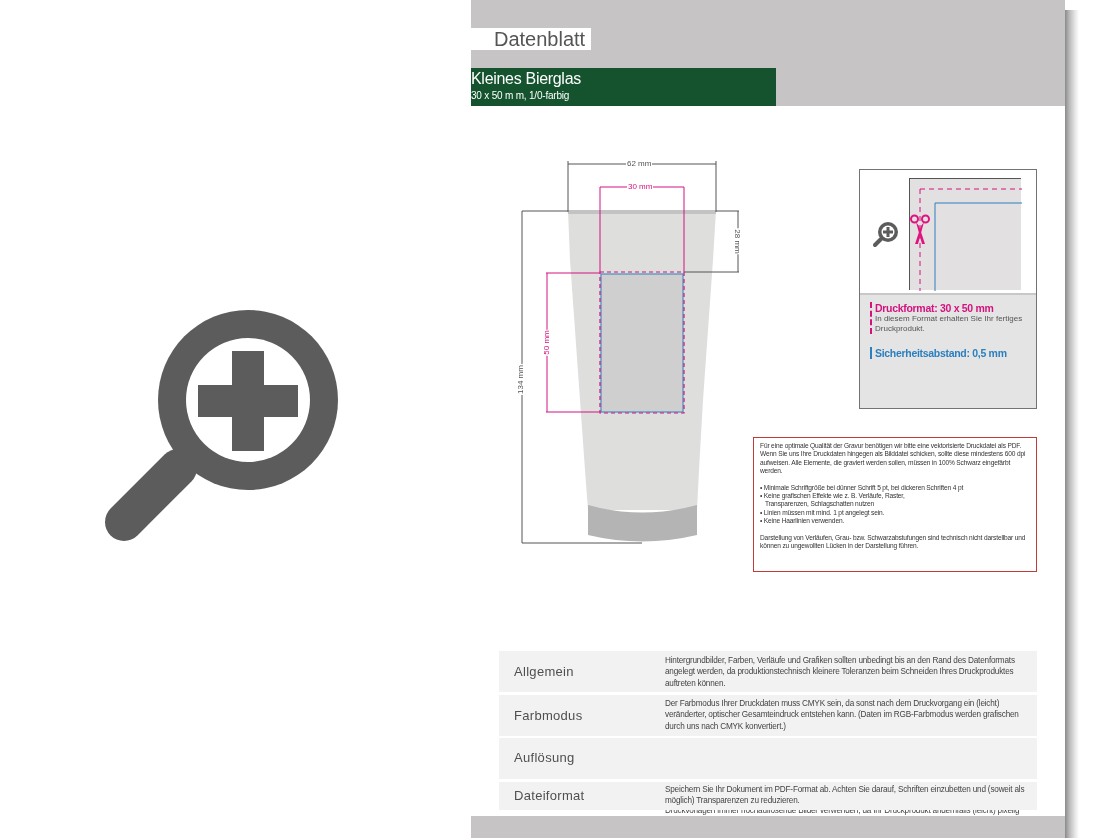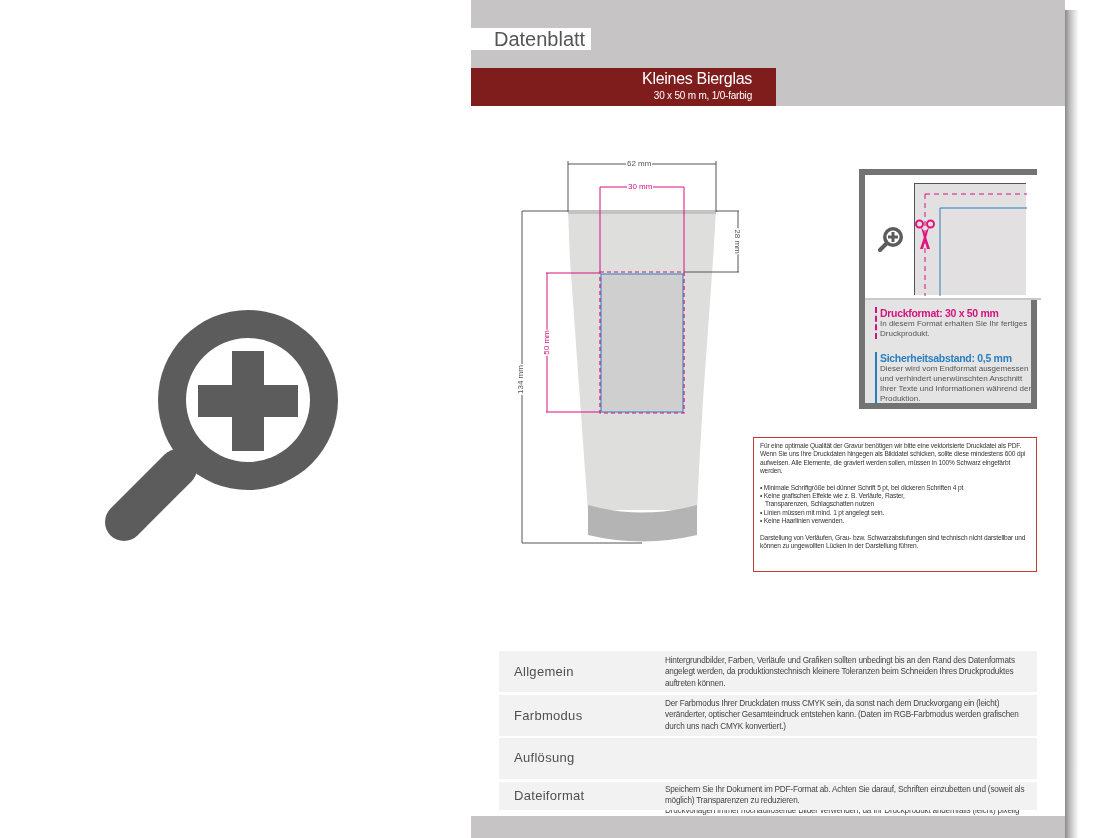--- a/index.html
+++ b/index.html
@@ -8,30 +8,30 @@
 
   .zoom-big { position: absolute; left: 100px; top: 308px; width: 260px; height: 245px; cursor: pointer; }
 
   .page { position: absolute; left: 471px; top: 0; width: 594px; height: 838px; background: #ffffff; }
   .page-shadow { position: absolute; left: 1065px; top: 10px; width: 14px; height: 828px;
     background: linear-gradient(to right, #8a8a8a 0%, #b8b8b8 30%, #e4e4e4 70%, #ffffff 100%); }
 
   .top-band { position: absolute; left: 0; top: 0; width: 594px; height: 106px; background: #c6c4c5; }
   .tab-datenblatt { position: absolute; left: 0; top: 28px; width: 120px; height: 22px; background: #ffffff;
     font-size: 20px; color: #555; padding-left: 23px; line-height: 22px; font-family: "Liberation Sans Narrow","Liberation Sans", sans-serif; }
-  .title-bar { position: absolute; left: 0; top: 68px; width: 305px; height: 38px; background: #7f1d1d; color: #fff; text-align: right; padding-right: 24px; }
+  .title-bar { position: absolute; left: 0; top: 68px; width: 305px; height: 38px; background: #14532d; color: #fff; text-align: left; padding-right: 24px; }
   .title-main { font-size: 16px; line-height: 22px; letter-spacing: -0.3px; }
   .title-sub { font-size: 10px; line-height: 12px; letter-spacing: -0.2px; }
 
   .diagram { position: absolute; left: 0; top: 0; width: 594px; height: 600px; }
   .dim-label { position: absolute; font-size: 8px; line-height: 9px; background: #fff; padding: 0 1px; white-space: nowrap; }
   .dim-gray { color: #555; }
   .dim-pink { color: #d4127e; }
 
-  .info-box { position: absolute; left: 388px; top: 169px; width: 178px; height: 240px; border: 6px solid #737373; background: #e4e4e4; }
+  .info-box { position: absolute; left: 388px; top: 169px; width: 178px; height: 240px; border: 1px solid #737373; background: #e4e4e4; }
   .info-top { position: absolute; left: 0; top: 0; width: 176px; height: 125px; background: #fff; border-bottom: 2px solid #c8c8c8; }
   .info-zoom { position: absolute; left: 11px; top: 50px; width: 30px; height: 30px; cursor: pointer; }
   .info-sheet { position: absolute; left: 49px; top: 8px; width: 112px; height: 112px; background: #e2e0e1; border-top: 1px solid #555; border-left: 1px solid #555; }
   .info-text { position: absolute; left: 10px; font-size: 8px; line-height: 10px; color: #555; }
   .info-head { font-size: 10.5px; font-weight: bold; line-height: 12px; letter-spacing: -0.3px; }
   .info-druck { top: 132px; border-left: 2px dashed #d4127e; padding-left: 3px; width: 160px; }
   .info-druck .info-head { color: #d4127e; }
   .info-safe { top: 177px; border-left: 2px solid #2a7fbf; padding-left: 3px; width: 164px; }
   .info-safe .info-head { color: #2a7fbf; }
 
@@ -136,21 +136,20 @@
           <path d="M14,8 L8,30 L5,30 L11,12 Z" fill="#e0137f"></path>
         </svg>
       </div>
     </div>
     <div class="info-text info-druck">
       <div class="info-head">Druckformat: 30 x 50 mm</div>
       <div>In diesem Format erhalten Sie Ihr fertiges Druckprodukt.</div>
     </div>
     <div class="info-text info-safe">
       <div class="info-head">Sicherheitsabstand: 0,5 mm</div>
-      <div>Dieser wird vom Endformat ausgemessen und verhindert unerwünschten Anschnitt Ihrer Texte und Informationen während der Produktion.</div>
     </div>
   </div>
 
   <div class="note-box">
     <p>Für eine optimale Qualität der Gravur benötigen wir bitte eine vektorisierte Druckdatei als PDF. Wenn Sie uns Ihre Druckdaten hingegen als Bilddatei schicken, sollte diese mindestens 600 dpi aufweisen. Alle Elemente, die graviert werden sollen, müssen in 100% Schwarz eingefärbt werden.</p>
     <ul>
       <li>• Minimale Schriftgröße bei dünner Schrift 5 pt, bei dickeren Schriften 4 pt</li>
       <li>• Keine grafischen Effekte wie z. B. Verläufe, Raster,</li>
       <li style="white-space:pre;">   Transparenzen, Schlagschatten nutzen</li>
       <li>• Linien müssen mit mind. 1 pt angelegt sein.</li>

